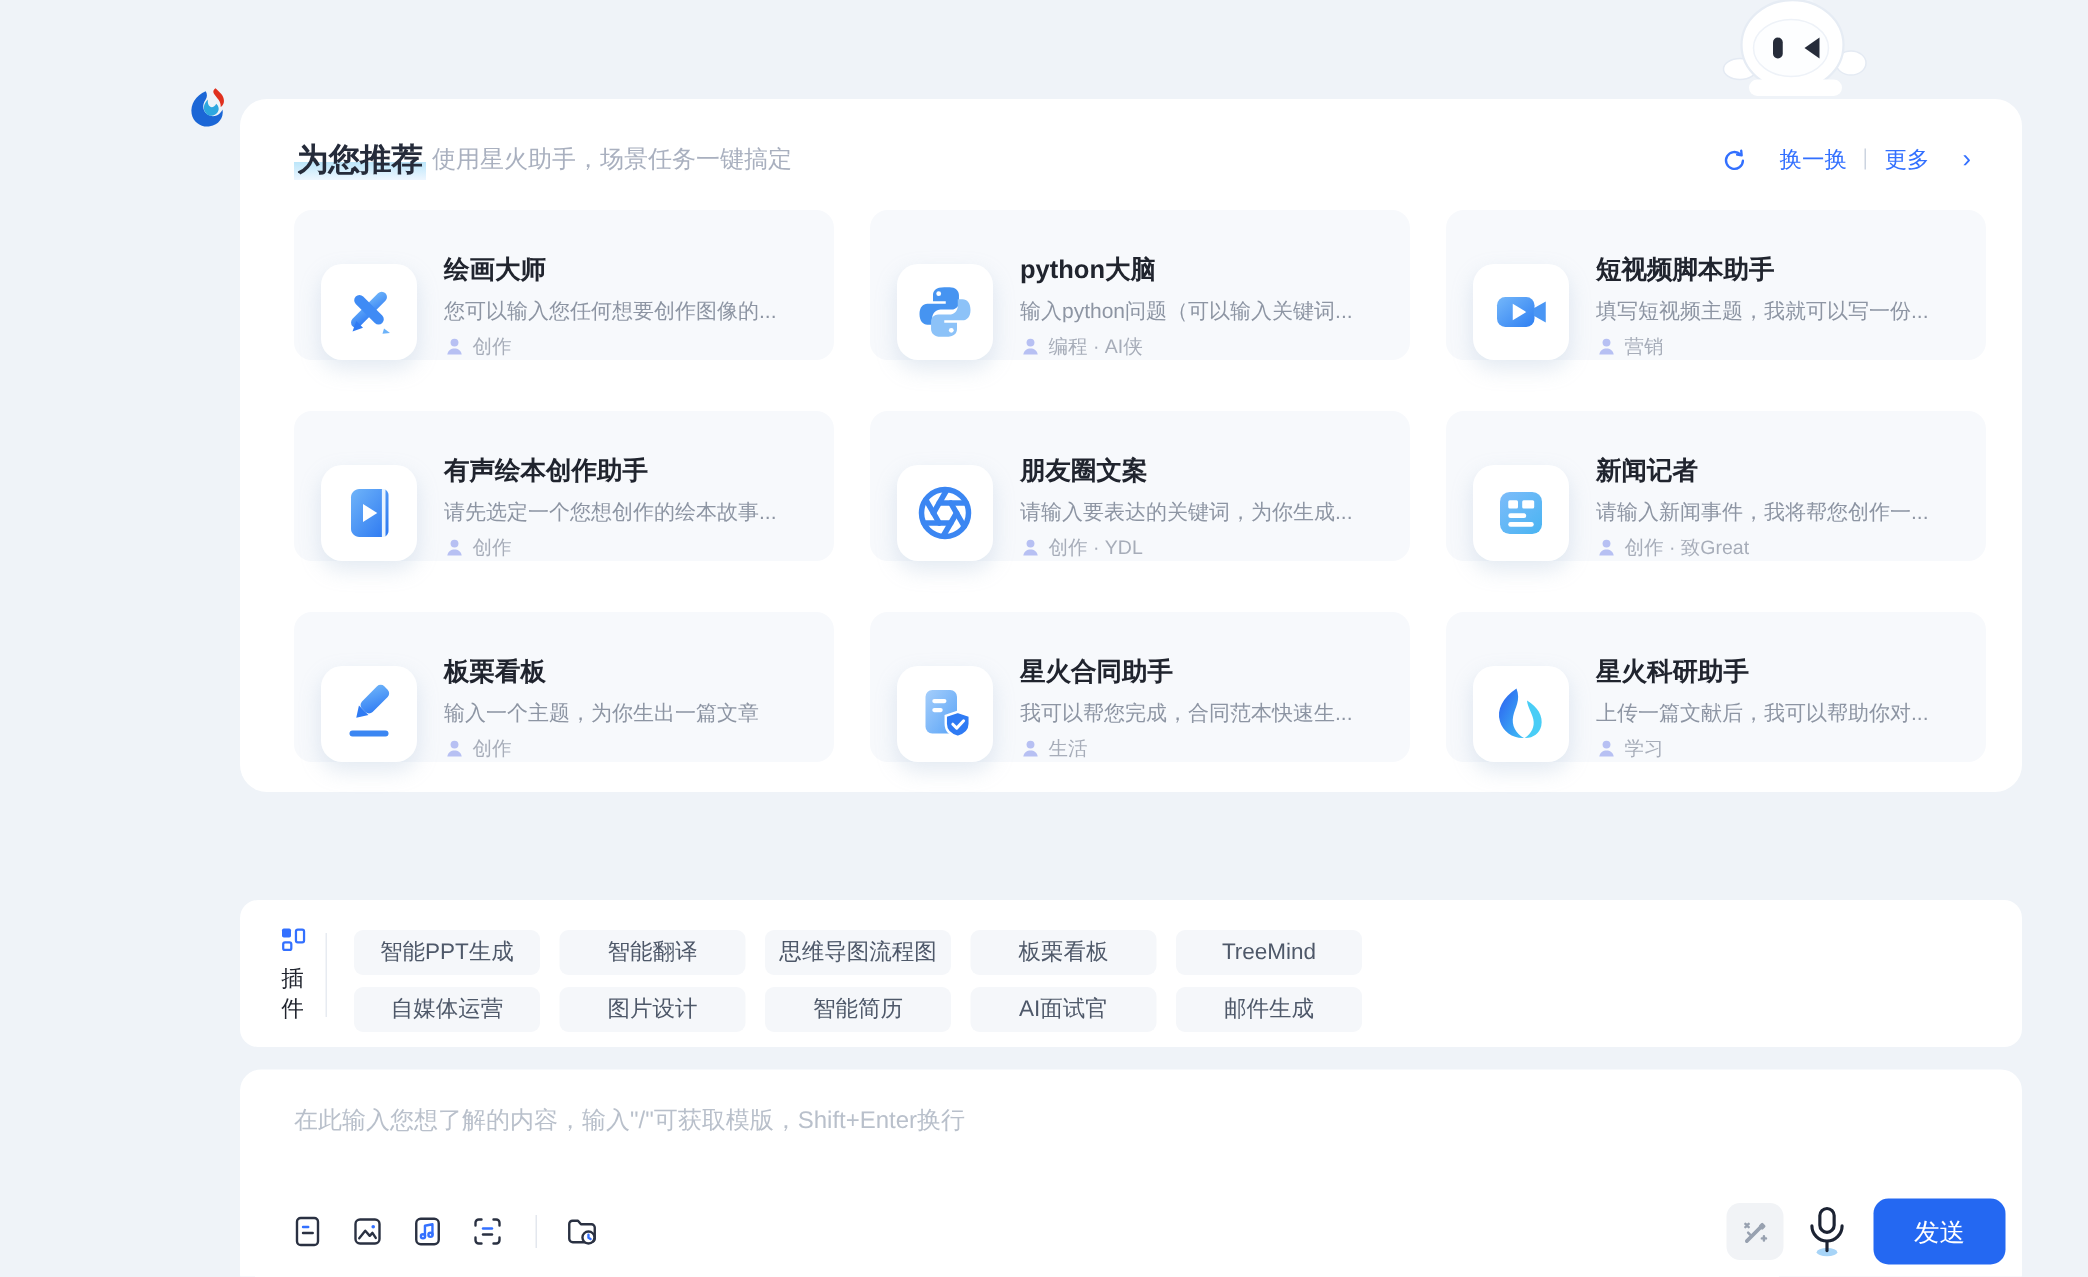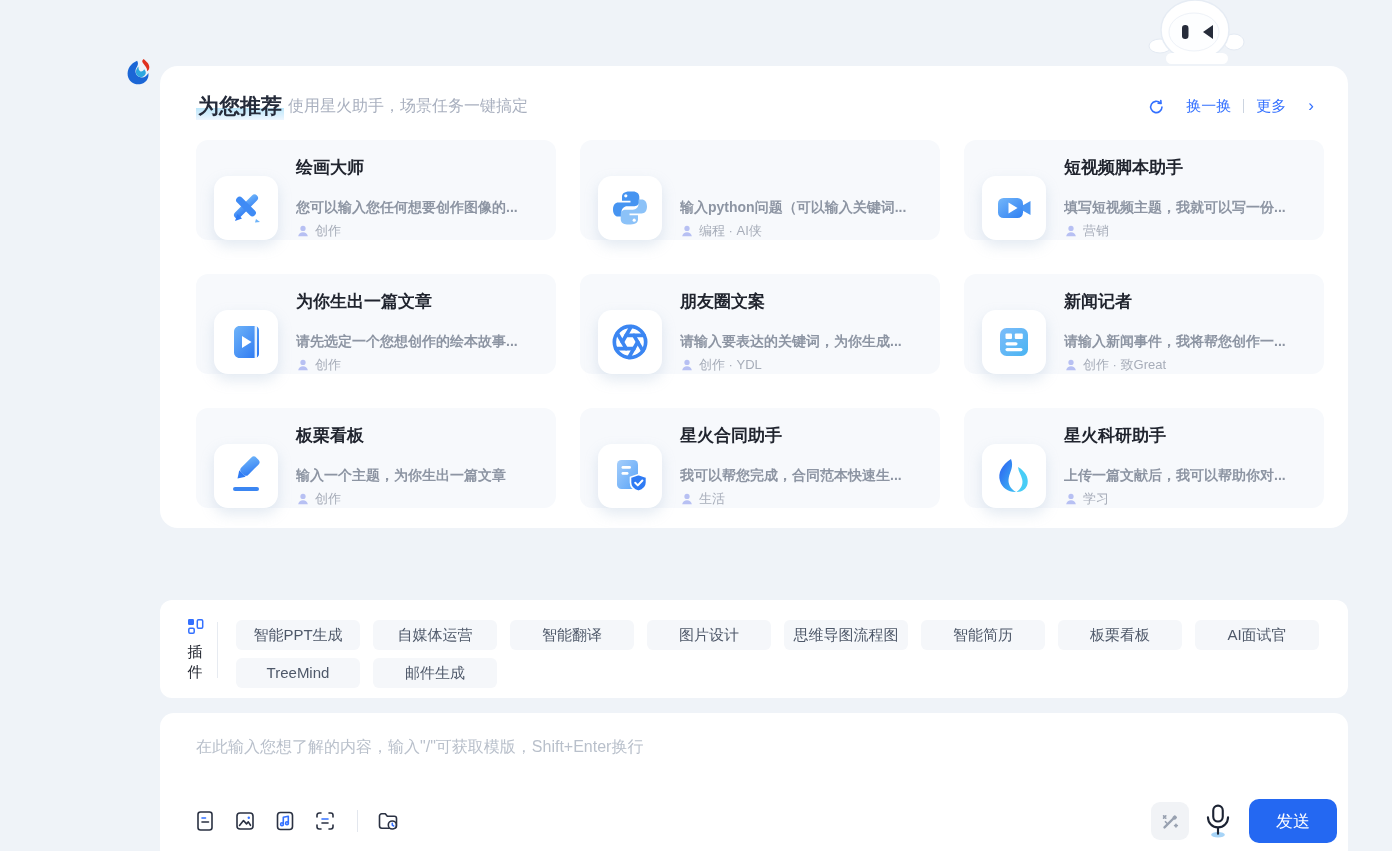--- a/index.html
+++ b/index.html
@@ -32,31 +32,31 @@
 
   .cards { display:grid; grid-template-columns:repeat(3,360px); grid-auto-rows:100px;
     gap:34px 24px; margin:20px 24px 0 36px; }
   .card { background:#f7f9fc; border-radius:12px; display:flex; align-items:flex-end;
     padding:0 18px; cursor:pointer; }
   .icon-box { width:64px; height:64px; background:#fff; border-radius:14px; flex:none;
     box-shadow:0 6px 14px rgba(156,178,210,.28);
     display:flex; align-items:center; justify-content:center; margin-right:18px; }
   .card-body { min-width:0; }
   .card-title { font-size:17px; font-weight:bold; color:#20242e; line-height:22px; }
-  .card-desc { font-size:14px; color:#8d95a3; margin-top:20px; white-space:nowrap; overflow:hidden;font-weight:bold; }
+  .card-desc { font-size:14px; color:#8d95a3; margin-top:8px; white-space:nowrap; overflow:hidden; }
   .card-meta { display:flex; align-items:center; gap:5px; margin-top:5px; font-size:13px; color:#a7adb9; }
   .user-ic { width:14px; height:14px; flex:none; }
 
   
   #plugins { left:160px; top:600px; width:1188px; height:98px; border-radius:12px; display:flex; }
   .plug-side { margin:18px 0 0 21px; width:28px; text-align:center; flex:none; }
   .plug-label { font-size:15px; color:#20242e; width:16px; margin:3px auto 0; line-height:20px; }
   .plug-div { width:1px; background:#e7ebf1; height:56px; margin:22px 0 0 8px; flex:none; }
   .pills { display:flex; flex-wrap:wrap; align-content:flex-start; gap:8px 13px;
-    margin:20px 20px 0 18px; width:1105px; }
+    margin:20px 20px 0 18px; width:1105px;flex-direction:column; }
   .pill { width:124px; height:30px; line-height:30px; text-align:center; background:#f5f7fa;
     border-radius:6px; font-size:15px; color:#4e5869; cursor:pointer; white-space:nowrap; }
 
   
   #composer { left:160px; top:713px; width:1188px; height:150px; border-radius:14px; }
   #composer textarea { position:absolute; left:36px; top:24px; width:1060px; height:46px;
     border:none; outline:none; resize:none; background:transparent; font-size:16px;
     font-family:inherit; color:#333; }
   #composer textarea::placeholder { color:#b9c0cb; }
   .composer-bar { position:absolute; left:33px; right:11px; top:84px; height:48px;
@@ -147,20 +147,21 @@
     <div class="card">
       <div class="icon-box">
         <svg width="40" height="40" viewBox="0 0 40 40">
           <path d="M19.5 3.5c-5.5 0-7.5 2.3-7.5 5.2v4.1h8.5v1.7H8.3c-3 0-5.3 2.4-5.3 6.9 0 4.6 2.3 7.1 5.3 7.1h3.2v-4.6c0-3.1 2.6-5.6 5.6-5.6h7.4c2.6 0 4.8-2.1 4.8-4.7V8.7c0-2.9-2.4-5.2-6.3-5.2h-3.5z" fill="#4694f1"></path>
           <circle cx="15.8" cy="7.8" r="1.6" fill="#fff"></circle>
           <path d="M20.5 36.5c5.5 0 7.5-2.3 7.5-5.2v-4.1h-8.5v-1.7h12.2c3 0 5.3-2.4 5.3-6.9 0-4.6-2.3-7.1-5.3-7.1h-3.2v4.6c0 3.1-2.6 5.6-5.6 5.6h-7.4c-2.6 0-4.8 2.1-4.8 4.7v4.9c0 2.9 2.4 5.2 6.3 5.2h3.5z" fill="#8cc2f8"></path>
           <circle cx="24.2" cy="32.2" r="1.6" fill="#fff"></circle>
         </svg>
       </div>
       <div class="card-body">
+        <div class="card-title">python大脑</div>
         <div class="card-desc">输入python问题（可以输入关键词...</div>
         <div class="card-meta">
           <svg class="user-ic" viewBox="0 0 16 16">
               <circle cx="8" cy="5" r="3" fill="#b7c0f3"></circle>
               <path d="M2.5 14c.6-3 2.8-4.5 5.5-4.5s4.9 1.5 5.5 4.5z" fill="#b7c0f3"></path>
             </svg>
           <span>编程 · AI侠</span>
         </div>
       </div>
     </div>
@@ -200,21 +201,21 @@
                 <stop offset="0" stop-color="#6fb4f9"></stop>
                 <stop offset="1" stop-color="#2b77f1"></stop>
               </linearGradient>
             </defs>
           <path d="M8 9.5C8 6.5 10.5 4 13.5 4H29c2.2 0 4 1.8 4 4v24c0 2.2-1.8 4-4 4H13.5C10.5 36 8 33.5 8 30.5z" fill="url(#g4)"></path>
           <rect x="28.6" y="4" width="2.4" height="32" fill="#e8f3fe"></rect>
           <path d="M16 14l9.5 6-9.5 6z" fill="#fff"></path>
         </svg>
       </div>
       <div class="card-body">
-        <div class="card-title">为你生出一篇文章</div>
+        <div class="card-title">有声绘本创作助手</div>
         <div class="card-desc">请先选定一个您想创作的绘本故事...</div>
         <div class="card-meta">
           <svg class="user-ic" viewBox="0 0 16 16">
               <circle cx="8" cy="5" r="3" fill="#b7c0f3"></circle>
               <path d="M2.5 14c.6-3 2.8-4.5 5.5-4.5s4.9 1.5 5.5 4.5z" fill="#b7c0f3"></path>
             </svg>
           <span>创作</span>
         </div>
       </div>
     </div>

